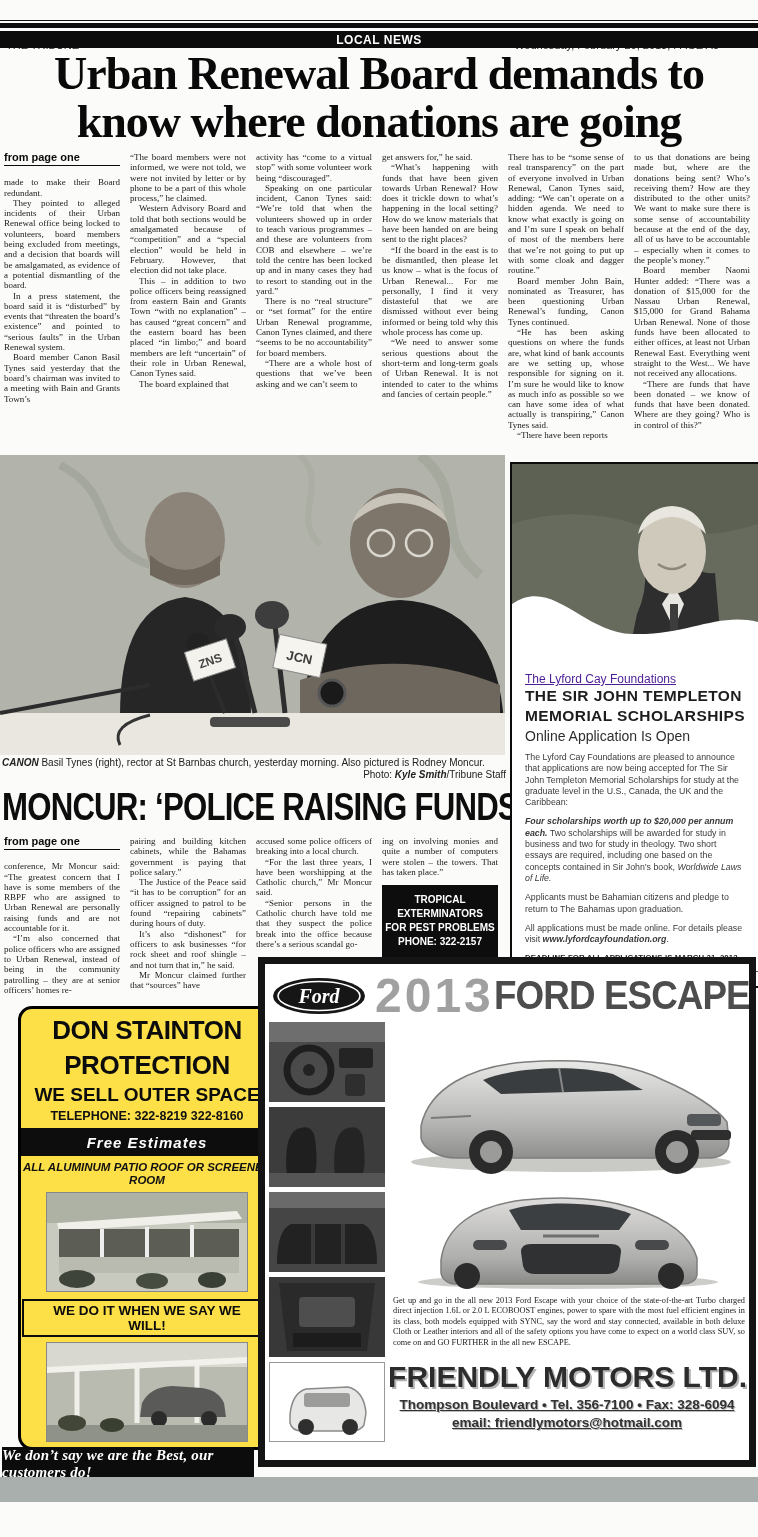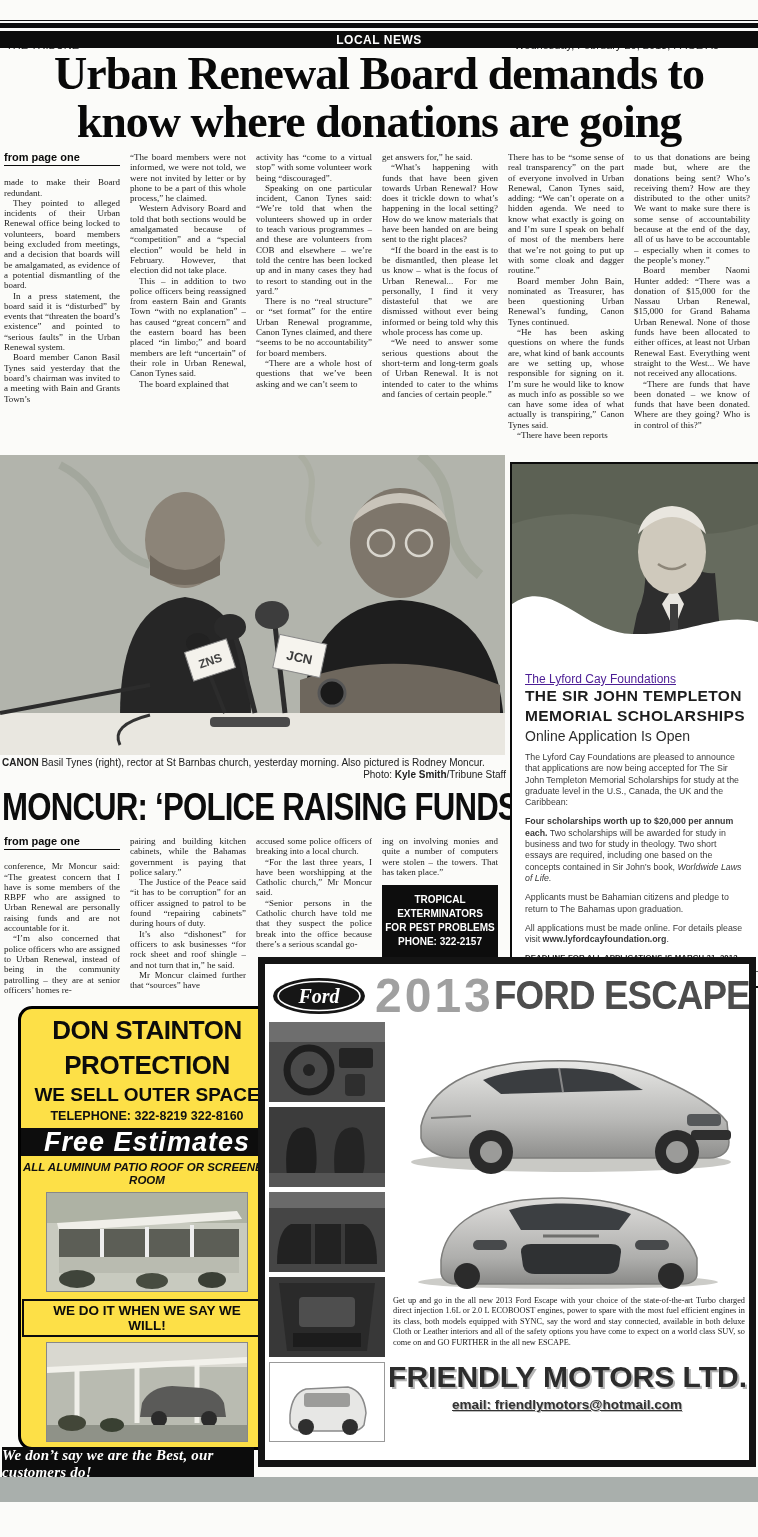--- a/index.html
+++ b/index.html
@@ -28,21 +28,21 @@
   .newscol p{margin:0;}
   .newscol p + p{text-indent:9px;}
   .kicker{display:block;font-family:"Liberation Sans",sans-serif;font-weight:bold;font-size:11px;
           color:#0b0b0b;border-bottom:1.5px solid #0b0b0b;padding-bottom:3px;margin-bottom:11px;
           text-align:left;}
   
   .photo1{position:absolute;top:455px;left:0;width:505px;height:300px;background:#b4b6ae;overflow:hidden;}
   .caption1{position:absolute;top:757px;left:2px;width:504px;font-family:"Liberation Sans",sans-serif;
             font-size:10px;line-height:12px;color:#222;}
   .caption-credit{text-align:right;}
-  .b{font-weight:bold;}
+  .b{font-weight:bold;font-style:italic;}
   
   .headline2{position:absolute;top:785px;left:2px;width:508px;white-space:nowrap;
              font-family:"Liberation Sans",sans-serif;font-weight:900;font-size:39px;color:#0d0d0d;
              transform:scaleX(.8);transform-origin:left center;letter-spacing:-1px;}
   
   .tropical{margin-top:8px;background:#0d0d0d;color:#fff;text-align:center;padding:8px 2px;}
   .tropical p{font-family:"Liberation Sans",sans-serif;font-weight:800;font-size:10px;
               line-height:14px;margin:0;text-indent:0 !important;}
   
   .lyford{position:absolute;top:462px;left:510px;width:246px;height:522px;border:2px solid #0c0c0c;
@@ -59,21 +59,21 @@
   .ly-contact-cell{flex:1;padding:5px 8px;}
   .ly-tag-b{font-size:8.6px;font-weight:bold;color:#222;}
   
   .stainton{position:absolute;top:1006px;left:18px;width:252px;height:438px;border:3px solid #000;
             border-radius:14px;background:#fde047;text-align:center;overflow:hidden;
             font-family:"Liberation Sans",sans-serif;}
   .st-name{font-size:26px;font-weight:900;line-height:27px;color:#0c0c0c;letter-spacing:-.5px;margin-top:8px;}
   .st-slogan{font-size:19px;font-weight:900;color:#0c0c0c;margin-top:5px;}
   .st-phone{font-size:12.5px;font-weight:bold;color:#111;margin-top:3px;}
   .st-free{background:#0d0d0d;color:#fff;margin-top:5px;height:28px;display:flex;align-items:center;justify-content:center;}
-  .st-free span{font-size:27px;font-weight:900;font-style:italic;letter-spacing:1px;}
+  .st-free span{font-size:15px;font-weight:900;font-style:italic;letter-spacing:1px;}
   .st-offer{font-size:11.5px;font-weight:bold;font-style:italic;line-height:13px;margin-top:5px;color:#111;}
   .st-photo{width:200px;height:98px;margin:5px auto 0 auto;overflow:hidden;border:1px solid #888;}
   .st-promise{width:222px;margin:7px auto 0 auto;border:2px solid #0c0c0c;font-size:13.5px;font-weight:900;
               padding:2px 12px;color:#0c0c0c;}
   .st-offer2{font-size:14px;font-weight:bold;font-style:italic;margin-top:4px;color:#111;}
   .st-script{position:absolute;top:1447px;left:2px;width:252px;height:34px;background:#0c0c0c;
              display:flex;align-items:flex-start;justify-content:center;}
   .st-script span{color:#fff;font-family:"Liberation Serif",serif;font-style:italic;font-weight:bold;
                   font-size:15px;letter-spacing:.2px;}
   
@@ -417,20 +417,21 @@
           <rect x="60" y="62" width="34" height="10" rx="5" fill="#47494b"></rect>
           <rect x="222" y="62" width="34" height="10" rx="5" fill="#47494b"></rect>
           <circle cx="54" cy="98" r="13" fill="#2b2b2b"></circle>
           <circle cx="258" cy="98" r="13" fill="#2b2b2b"></circle>
           <path d="M130,58 l56,0" stroke="#6f6f6d" stroke-width="3"></path>
         </svg>
       </div>
       <div class="ford-body">Get up and go in the all new 2013 Ford Escape with your choice of the state-of-the-art Turbo charged direct injection 1.6L or 2.0 L ECOBOOST engines, power to spare with the most fuel efficient engines in its class, both models equipped with SYNC, say the word and stay connected, available in both deluxe Cloth or Leather interiors and all of the safety options you have come to expect on a world class SUV, so come on and GO FURTHER in the all new ESCAPE.</div>
       <div class="dealer">
         <div class="dealer-name">FRIENDLY MOTORS LTD.</div>
+        <div class="dealer-line">Thompson Boulevard • Tel. 356-7100 • Fax: 328-6094</div>
         <div class="dealer-line">email: friendlymotors@hotmail.com</div>
       </div>
     </div>
   </div>
 
   <div class="bottom-bar"></div>
 
 </div>
 
 </body></html>

